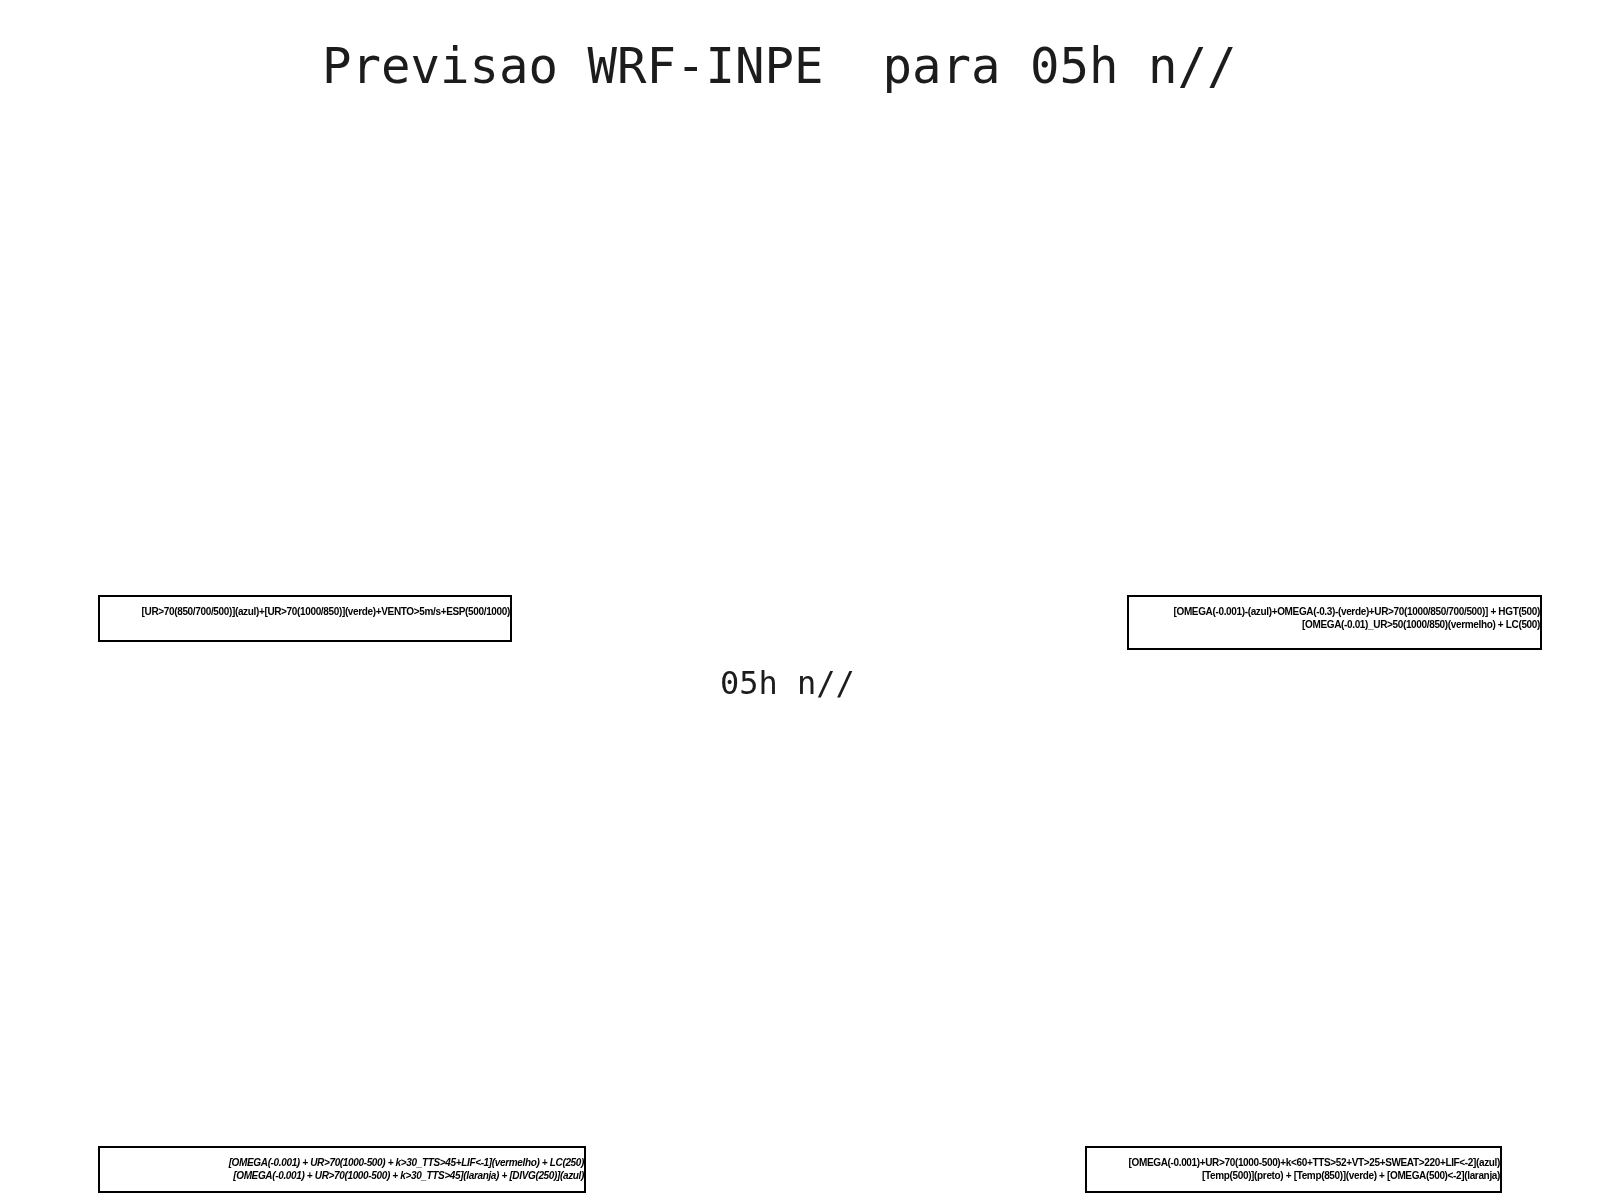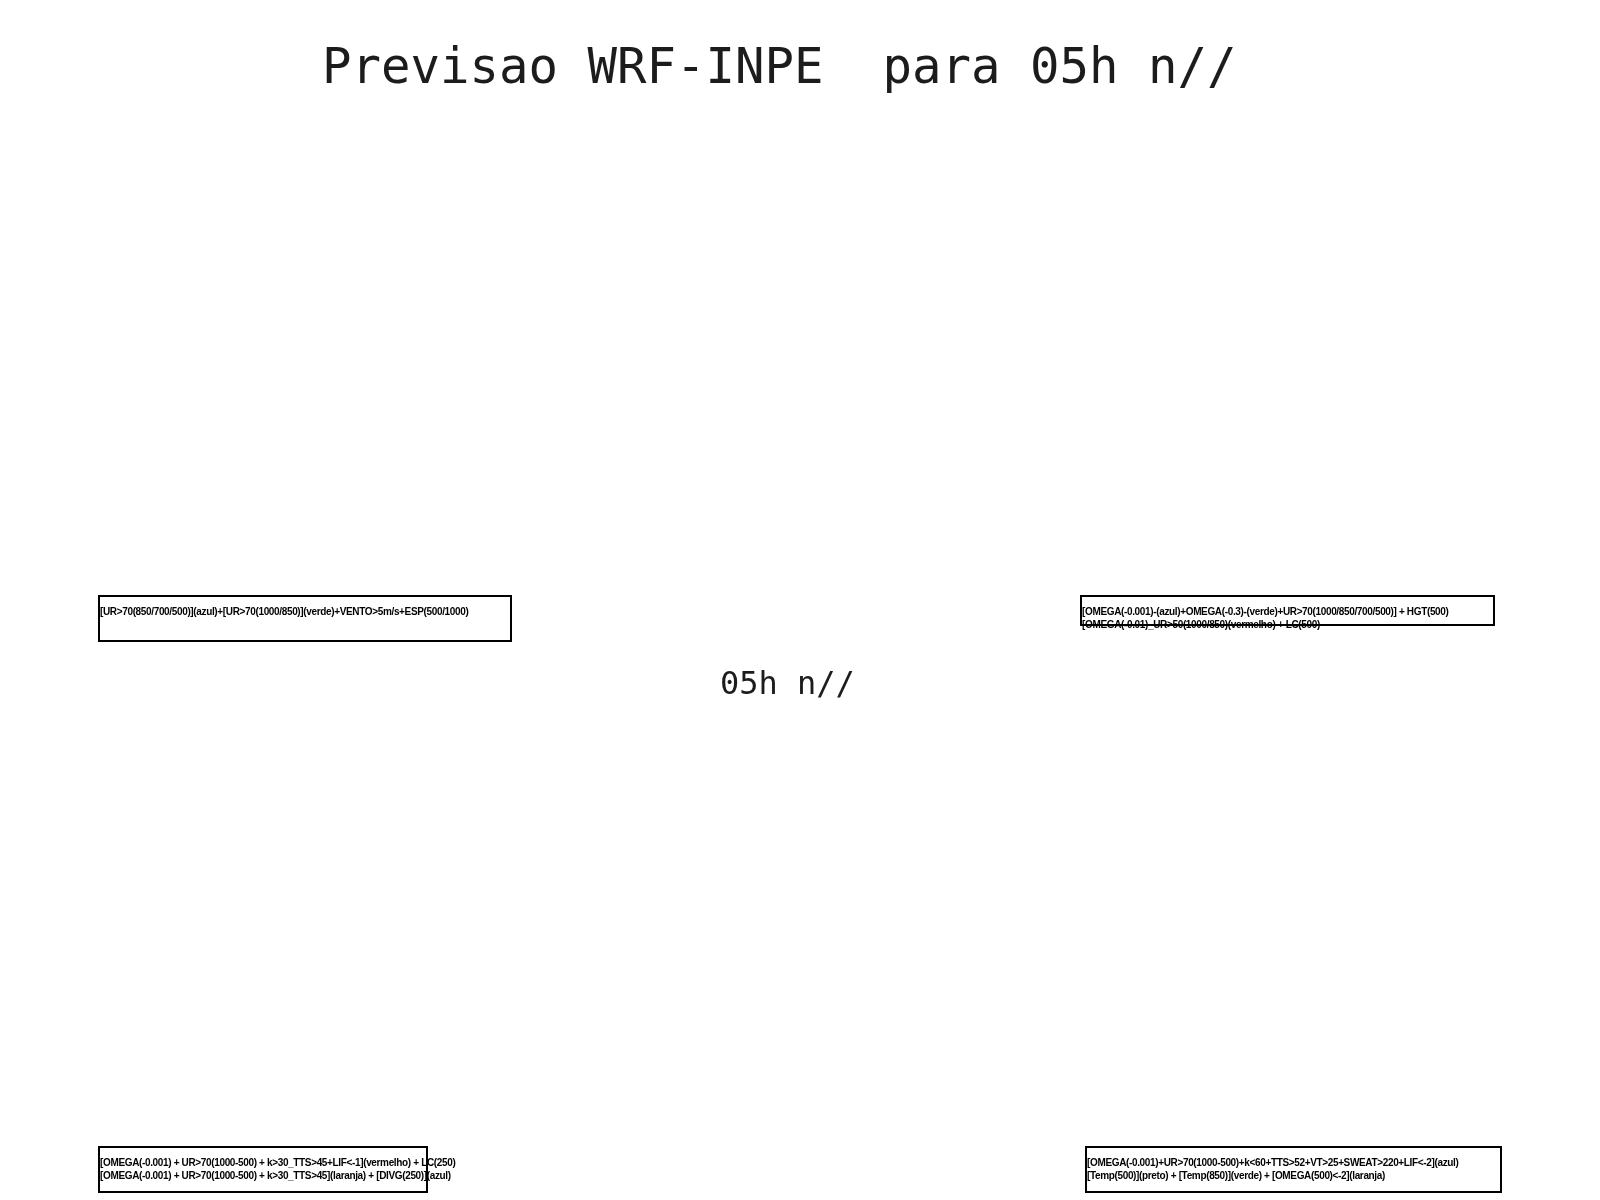--- a/index.html
+++ b/index.html
@@ -25,35 +25,35 @@
   .title       { left: 322px;  top: 10px;   font-size: 49px; }
   .center-time { left: 720px;  top: 636px;  font-size: 32px; }
   .footer      { left: 1265px; top: 1225px; font-size: 16px; }
 
   
   .panel {
     position: absolute;
     box-sizing: border-box;
     border: 2px solid #000000;
     background: #ffffff;
-    text-align: left;
+    text-align: right;
     padding-top: 8px;
     font-family: "Liberation Sans", sans-serif;
     font-weight: bold;
     font-size: 10px;
     letter-spacing: -0.35px;
     line-height: 13px;
     color: #000000;
   }
   .panel .legend-line { display: block; white-space: pre; }
 
   #panel-top-left      { left: 98px;   top: 567px;  width: 414px; height: 47px; }
   #panel-top-center    { left: 593px;  top: 567px;  width: 415px; height: 47px; }
-  #panel-top-right     { left: 1080px; top: 567px;  width: 415px; height: 31px; }
-  #panel-bottom-left   { left: 98px;   top: 1118px; width: 330px; height: 47px; }
+  #panel-top-right     { left: 1127px; top: 567px;  width: 415px; height: 55px; }
+  #panel-bottom-left   { left: 98px;   top: 1118px; width: 488px; height: 47px; font-style: italic; }
   #panel-bottom-center { left: 570px;  top: 1118px; width: 448px; height: 47px; }
   #panel-bottom-right  { left: 1085px; top: 1118px; width: 417px; height: 47px; }
 </style>
 </head>
 <body>
 
 <div class="canvas">
 
   <div class="stroke-text title">Previsao WRF-INPE  para 05h n//</div>
 

